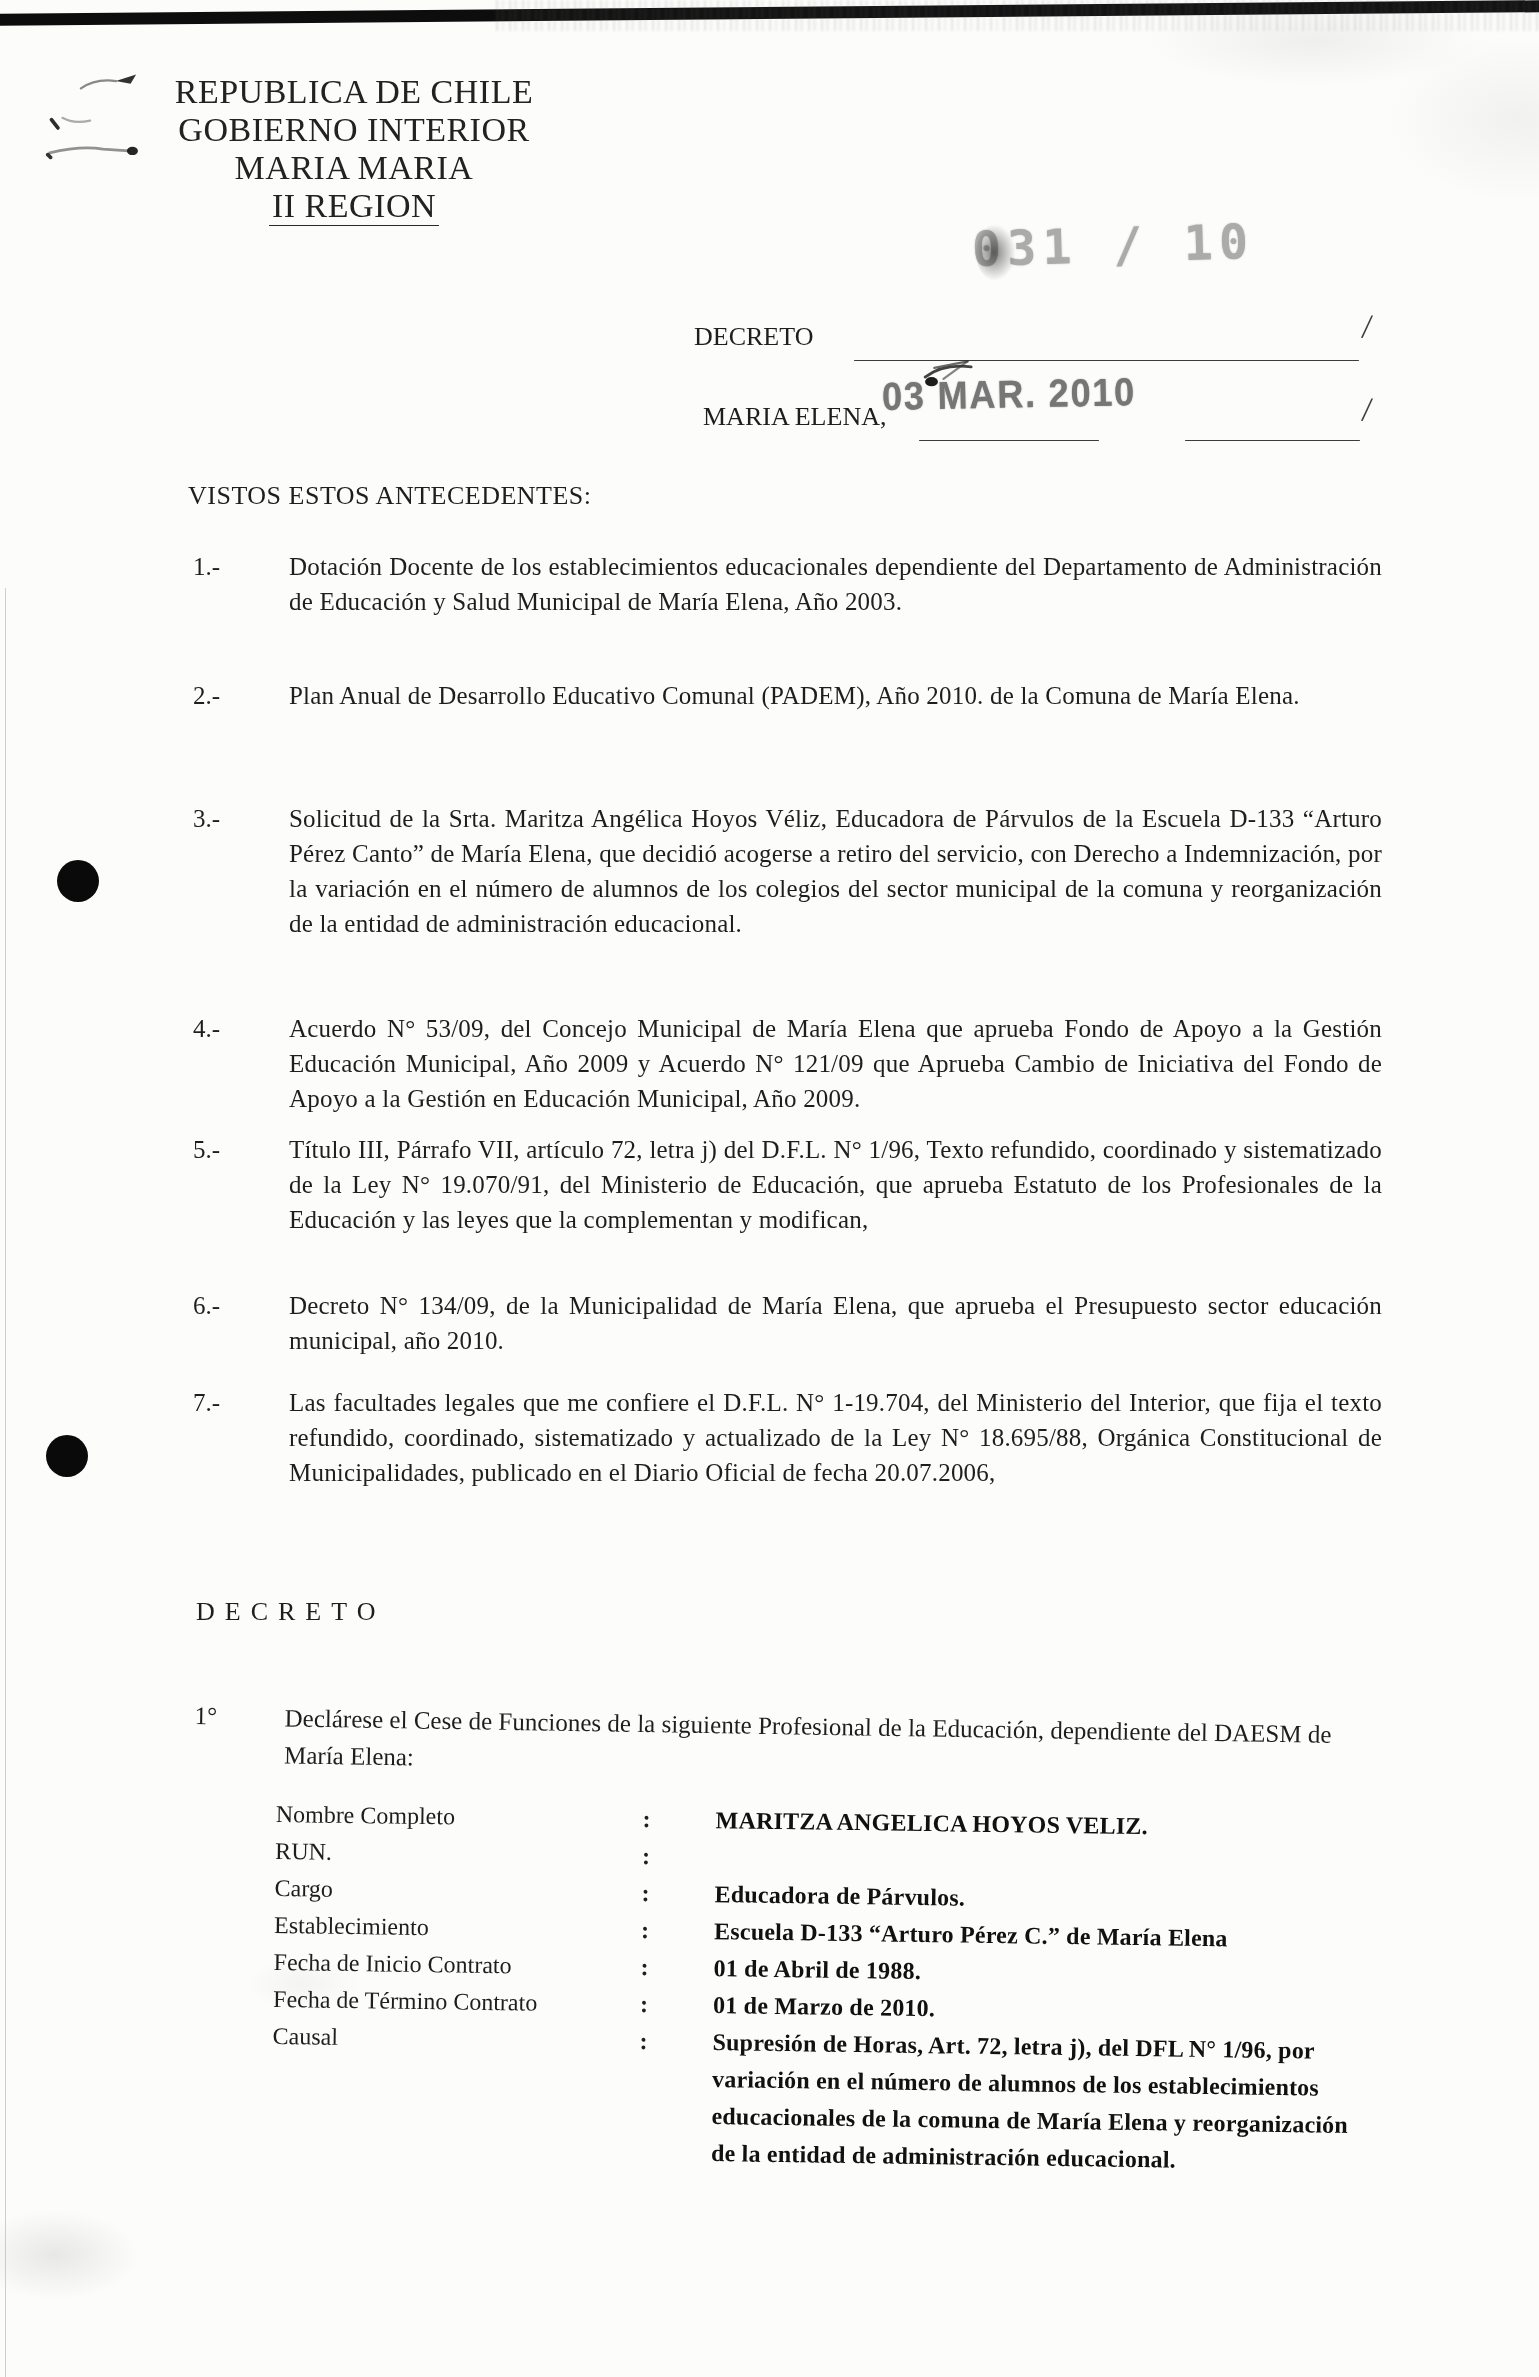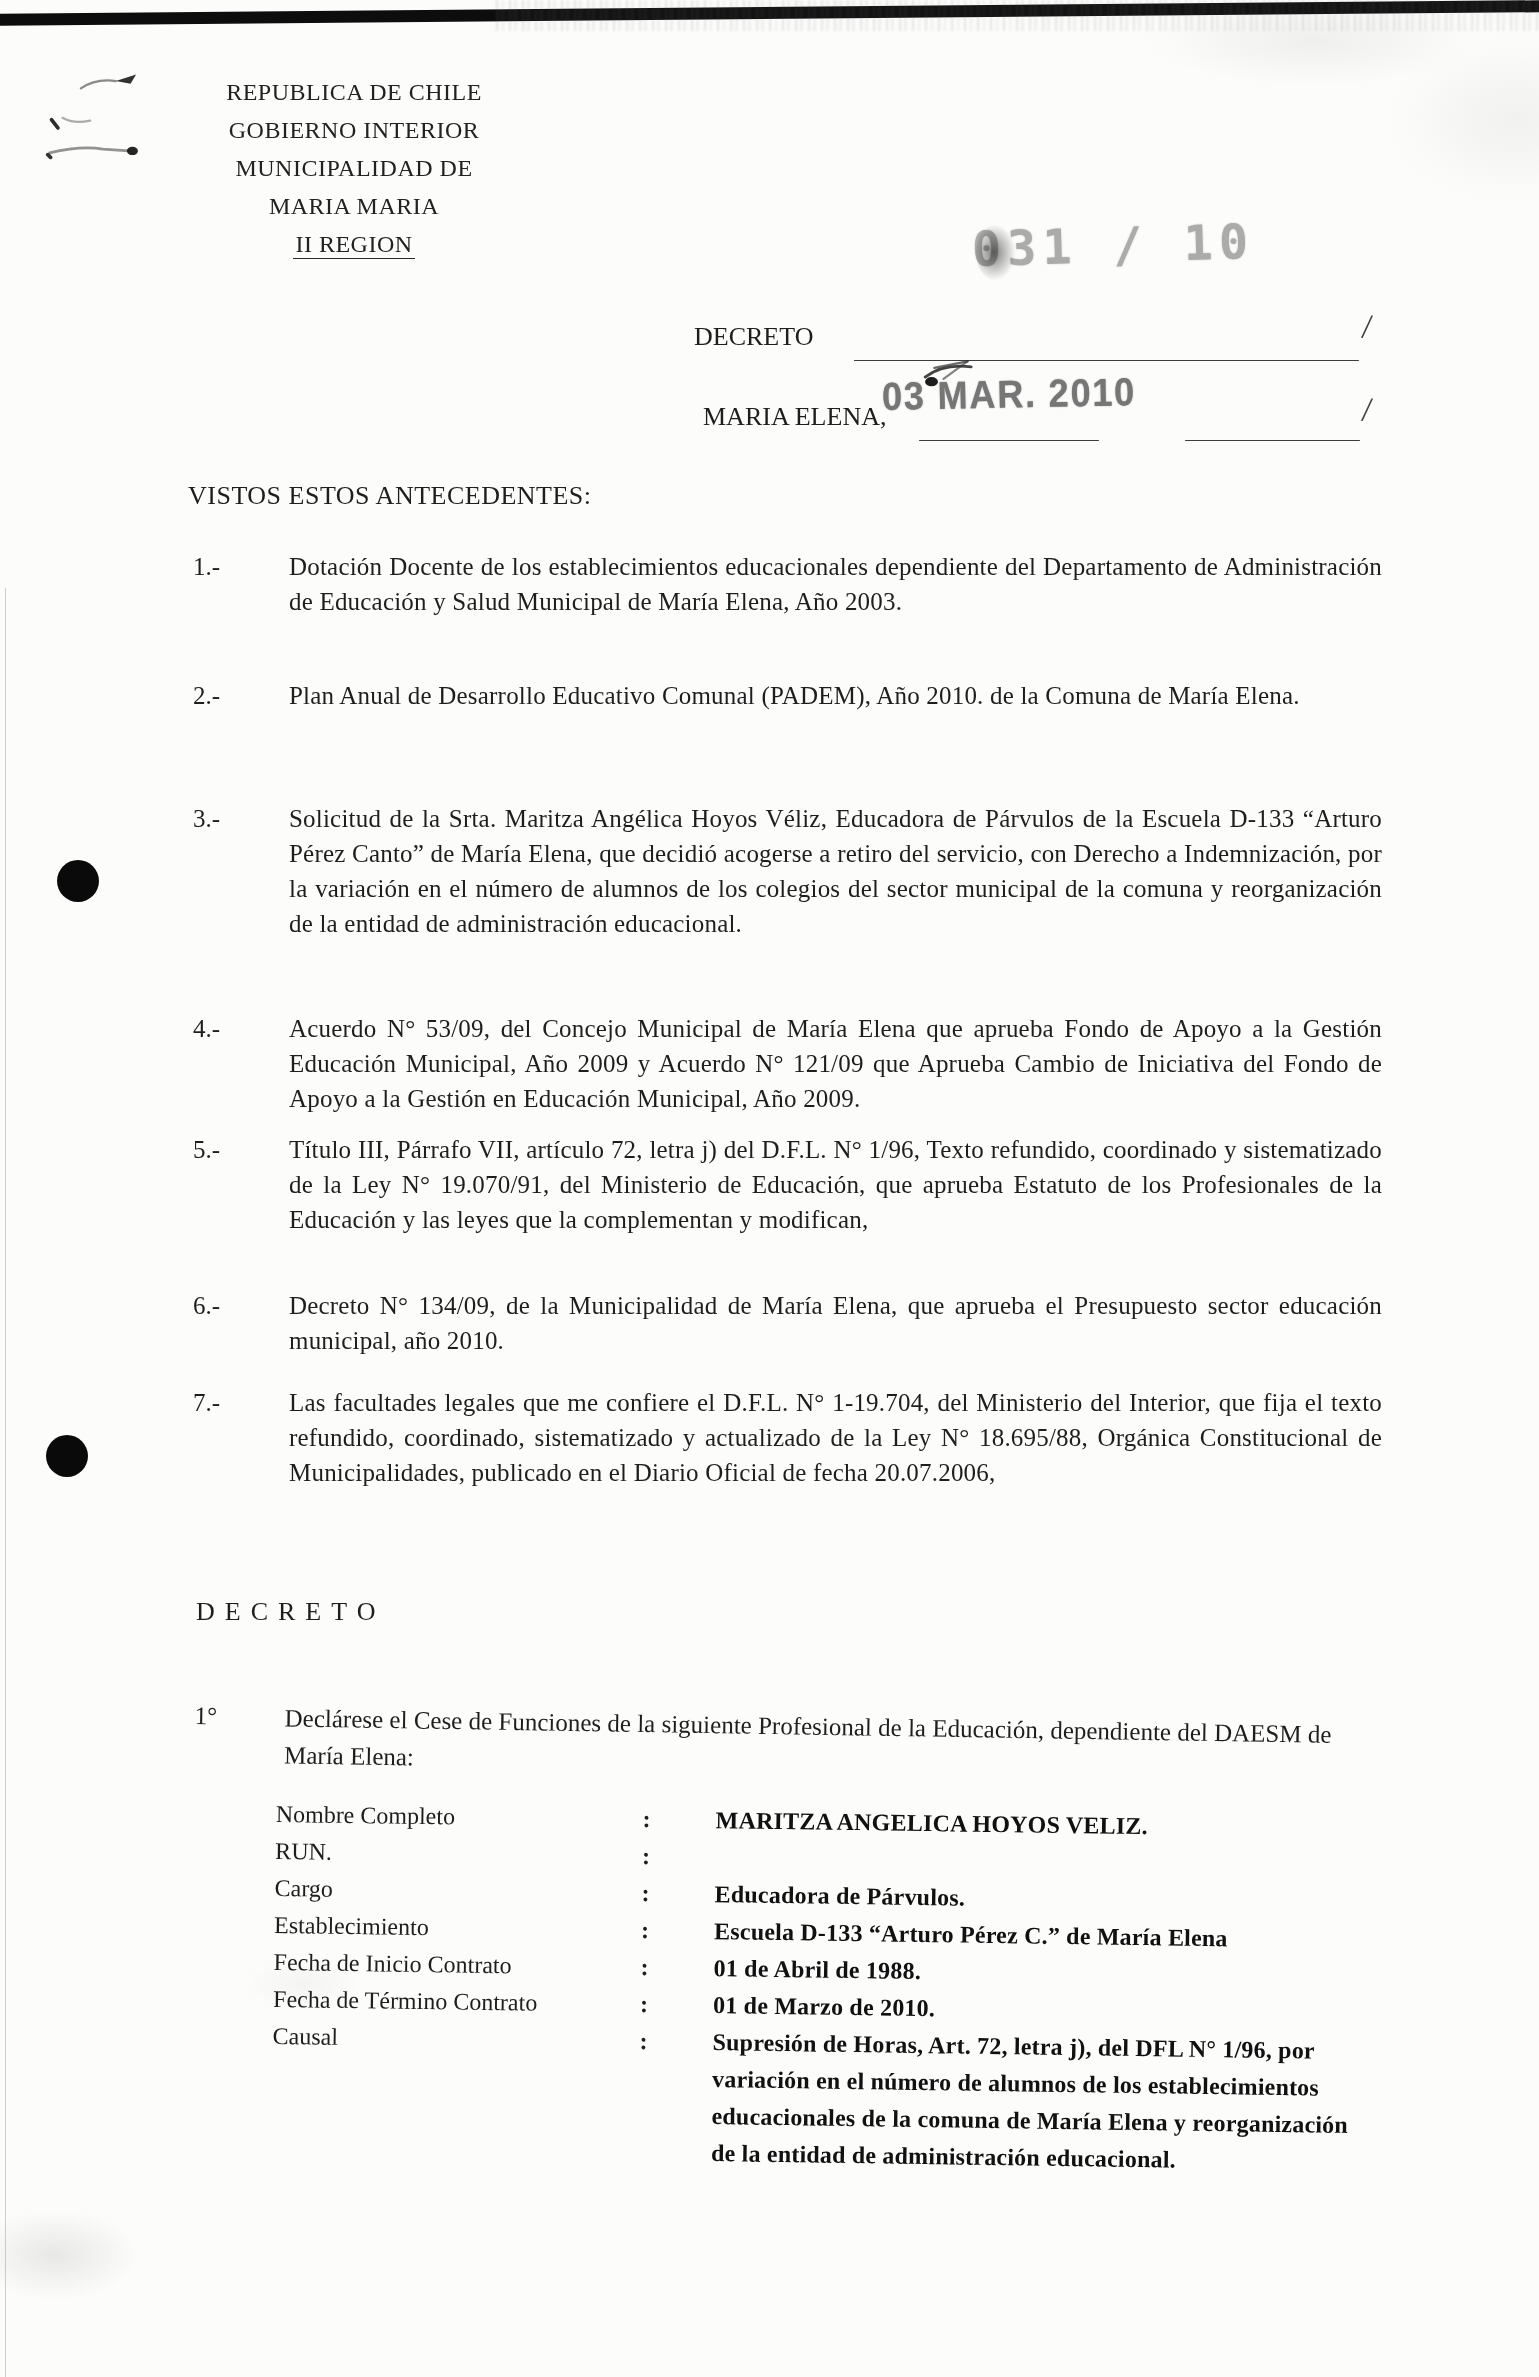--- a/index.html
+++ b/index.html
@@ -36,21 +36,21 @@
   }
   .hole { position: absolute; width: 42px; height: 42px; border-radius: 50%; background: #0a0a0a; }
   .hole-1 { left: 57px; top: 860px; }
   .hole-2 { left: 46px; top: 1435px; }
   .handwriting { position: absolute; left: 44px; top: 70px; }
   .scribble { position: absolute; left: 914px; top: 340px; }
 
   
   .letterhead {
     position: absolute; left: 161px; top: 73px; width: 386px;
-    text-align: center; font-size: 24px; line-height: 38px;
+    text-align: center; font-size: 34px; line-height: 38px;
     letter-spacing: 0.5px; color: #222;
   }
   .letterhead .u { border-bottom: 1.8px solid #2a2a2a; padding: 0 2.8px 0.9px 2.8px; }
 
   
   .decree-label  { position: absolute; left: 694px; top: 322px; font-size: 26px; }
   .date-label    { position: absolute; left: 703px; top: 402px; font-size: 26px; }
   .rule { position: absolute; height: 0; border-top: 1.8px solid #3c3c3c; border-radius: 1.8px; }
   .rule-1  { left: 854px;  top: 360px; width: 505px; }
   .rule-2a { left: 919px; top: 440px; width: 180px; }
@@ -123,21 +123,20 @@
     <path d="M8 54 l7 9" fill="none" stroke="#161616" stroke-width="4" opacity=".9" stroke-linecap="round"></path>
     <path d="M20 52 q12 7 30 3" fill="none" stroke="#4a4a4a" stroke-width="2.5" opacity=".45" stroke-linecap="round"></path>
     <path d="M6 90 q34 -8 58 -4 l28 2" fill="none" stroke="#3a3a3a" stroke-width="3" opacity=".55" stroke-linecap="round"></path>
     <ellipse cx="96" cy="88" rx="6" ry="4.5" fill="#131313" opacity=".92"></ellipse>
     <path d="M4 92 l3 3" stroke="#111" stroke-width="4" opacity=".85" stroke-linecap="round"></path>
   </svg>
 
   <div class="letterhead">
     <div>REPUBLICA DE CHILE</div>
     <div>GOBIERNO  INTERIOR</div>
-    <div>MUNICIPALIDAD DE</div>
     <div>MARIA MARIA</div>
     <div><span class="u">II REGION</span></div>
   </div>
 
   <div class="stamp-number">031 / 10</div>
   <div class="stamp-smudge"></div>
   <div class="decree-label">DECRETO</div>
   <div class="rule rule-1"></div>
   <div class="slash slash-1">/</div>
 

